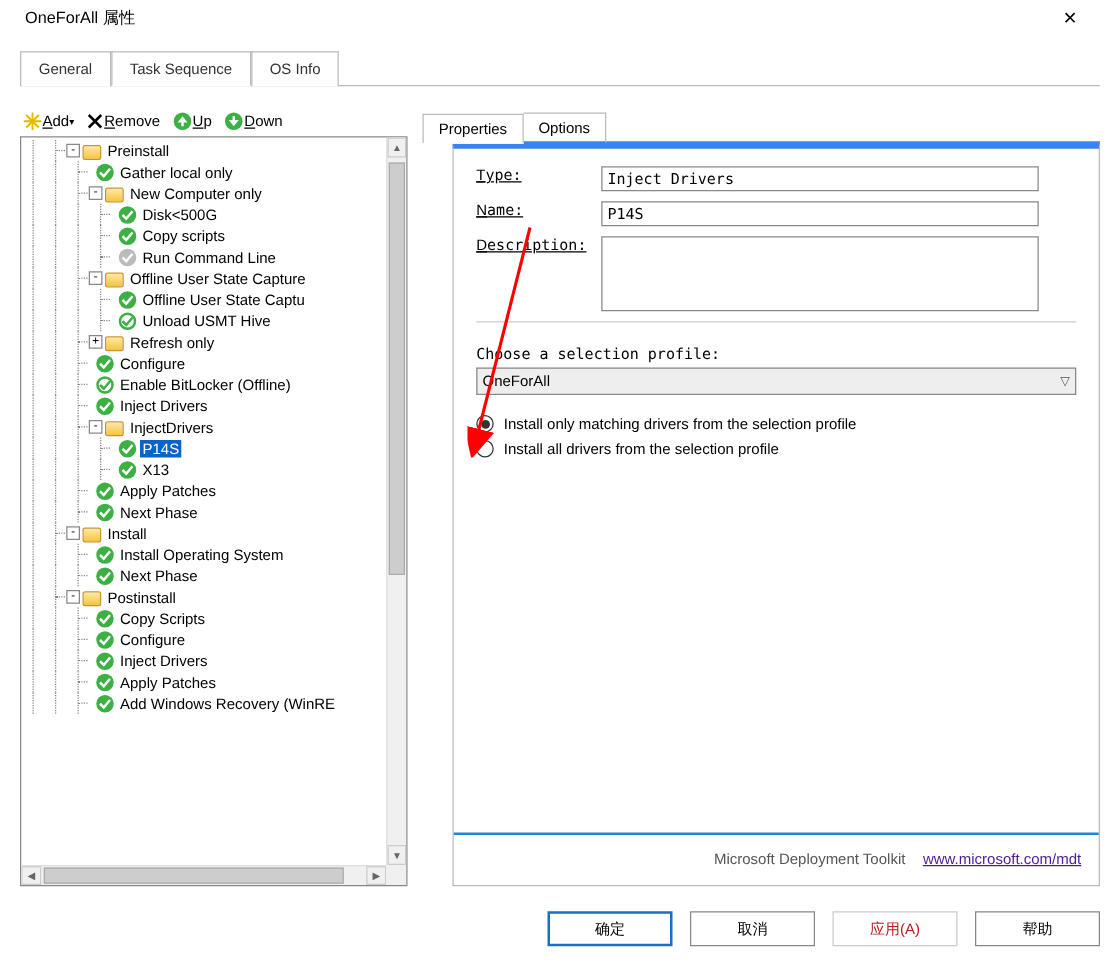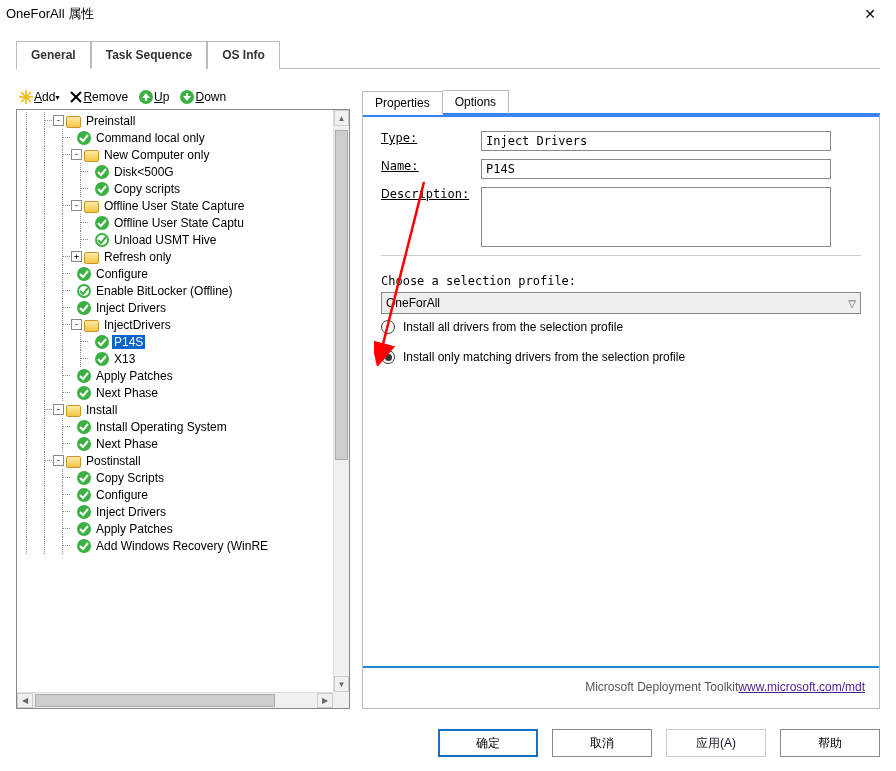--- a/index.html
+++ b/index.html
@@ -1,24 +1,24 @@
 <!DOCTYPE html>
 <html><head>
 <meta charset="utf-8">
 <style>
 * { box-sizing: border-box; font-family: "Microsoft YaHei", "SimSun", Tahoma, sans-serif; font-size: 12px; }
 body { margin: 0; background: #fff; width: 896px; height: 771px; overflow: hidden; position: relative; }
 
 
-.titlebar { height: 28px; display: flex; align-items: center; padding: 0 6px; }
+.titlebar { height: 28px; display: flex; align-items: center; padding: 0 20px; }
 .titlebar .title { flex: 1; font-size: 13px; }
 .titlebar .close { width: 40px; text-align: center; cursor: pointer; font-size: 14px; }
 
 
-.tabs-outer { padding: 12px 16px 0 16px; font-weight: bold; }
+.tabs-outer { padding: 12px 16px 0 16px; }
 .tab-strip { display: flex; border-bottom: 1px solid #bbb; }
 .tab { padding: 6px 14px 6px 14px; border: 1px solid #bbb; border-bottom: none; background: #fff; margin-right: 0px; position: relative; top: 1px; cursor: pointer; color: #333; }
 .tab.active { background: #fff; border-bottom: 1px solid #fff; }
 
 
 .body { display: flex; padding: 20px 16px 0 16px; gap: 12px; height: 640px; }
 .left-col { width: 334px; display: flex; flex-direction: column; }
 .right-col { flex: 1; display: flex; flex-direction: column; }
 
 
@@ -55,51 +55,51 @@
 .sb-h .track { flex:1; position:relative;}
 .sb-h .thumb { position: absolute; top: 1px; bottom: 1px; background: #cdcdcd; border: 1px solid #aaa; }
 .sb-corner { position: absolute; right: 0; bottom: 0; width: 16px; height: 16px; background: #f0f0f0; }
 
 
 .subtabs { display:flex; }
 .subtab { padding: 4px 12px; border: 1px solid #bbb; border-bottom:none; cursor:pointer; font-family: Consolas, monospace;}
 .subtab.active { background:#fff; position:relative; top:1px;}
 .subtab + .subtab { border-left:none;}
 .right-panel { flex:1; border:1px solid #bbb; border-top:none; padding: 14px 18px; position:relative; border-top:1px solid #bbb;}
-.subtabs + .right-panel { border-top: 4px solid #3b82f6;}
+.subtabs + .right-panel { border-top: 6px solid #3b82f6; margin-left: 24px;}
 .subtabs { position: relative; top:1px; z-index:1;}
 .subtab.active { border-bottom:1px solid #fff;}
 
 .form-row { display:flex; align-items:flex-start; margin-bottom:8px; }
 .form-label { width:100px; font-family: Consolas, monospace; text-decoration: underline; text-decoration-style: solid; color:#000; }
 .form-label .ul { text-decoration: underline;}
 .text-in { border:1px solid #888; padding:2px 4px; font-family: Consolas, monospace; }
 .type-val { width: 350px; height: 20px; }
 .name-val { width: 350px; height: 20px; }
 .desc-val { width: 350px; height: 60px; resize:none; }
 
 .hr { border:none; border-top:1px solid #ccc; margin: 4px 0 18px 0;}
 .section-label { font-family: Consolas, monospace; margin-bottom:4px; }
 .combo { width: 480px; height: 22px; border:1px solid #888; background:#eee; display:flex; align-items:center; padding:0 4px; justify-content:space-between; font-family: Consolas, monospace; cursor:pointer;}
 .combo .caret { font-size:10px; color:#555;}
 
 .radio-row { display:flex; align-items:center; gap:8px; margin-top: 16px; font-family: Consolas, monospace;}
 .radio { width:14px; height:14px; border-radius:50%; border:1.5px solid #333; display:inline-flex; align-items:center; justify-content:center; cursor:pointer;}
 .radio.on:after { content:""; width:7px; height:7px; border-radius:50%; background:#333;}
 
-.footer-right { position:absolute; right:14px; bottom:14px; font-family: Consolas, monospace; display:flex; align-items:flex-start; }
+.footer-right { position:absolute; right:14px; bottom:14px; font-family: Consolas, monospace; display:flex; align-items:flex-start; gap: 14px;}
 .footer-right a { color:#4c1d95; text-decoration: underline; cursor:pointer;}
 .footer-right .brand { color:#555; font-family: "Segoe UI", sans-serif; font-size:12px;}
 .blue-strip { position:absolute; left:0; right:0; bottom:40px; height:2px; background:#1d86d6;}
 
 
 .btnbar { position:absolute; right:16px; bottom:14px; display:flex; gap:14px;}
 .dlgbtn { width:100px; height:28px; border:1px solid #888; background:#fff; cursor:pointer; font-size:12px;}
 .dlgbtn.primary { border:2px solid #1a6fc0;}
-.dlgbtn[disabled] { color:#0f172a; border-color:#ccc; cursor:default;}
+.dlgbtn[disabled] { color:#b91c1c; border-color:#ccc; cursor:default;}
 
 
 .arrow { position:absolute; pointer-events:none; }
 </style>
 </head>
 <body>
 
 <div class="titlebar">
   <span class="title">OneForAll 属性</span>
   <span class="close">✕</span>
@@ -174,21 +174,21 @@
           <div class="tree-row">
             <span class="indent line"></span>
             <span class="indent line"></span>
             <span class="indent line tee"></span>
             <span style="width: 6px; flex: 0 0 6px;"></span>
             <span class="check green">
               <svg viewBox="0 0 10 10">
                 <path d="M1 5 L4 8 L9 2" stroke="#fff" stroke-width="2" fill="none"></path>
               </svg>
             </span>
-            <span class="node-label">Command local only</span>
+            <span class="node-label">Gather local only</span>
           </div>
           <div class="tree-row">
             <span class="indent line"></span>
             <span class="indent line"></span>
             <span class="indent line tee"></span>
             <span class="toggle">-</span>
             <span class="folder"></span>
             <span class="node-label">New Computer only</span>
           </div>
           <div class="tree-row">
@@ -209,20 +209,33 @@
             <span class="indent line"></span>
             <span class="indent line"></span>
             <span class="indent line tee"></span>
             <span style="width: 6px; flex: 0 0 6px;"></span>
             <span class="check green">
               <svg viewBox="0 0 10 10">
                 <path d="M1 5 L4 8 L9 2" stroke="#fff" stroke-width="2" fill="none"></path>
               </svg>
             </span>
             <span class="node-label">Copy scripts</span>
+          </div>
+          <div class="tree-row">
+            <span class="indent line"></span>
+            <span class="indent line"></span>
+            <span class="indent line"></span>
+            <span class="indent line tee"></span>
+            <span style="width: 6px; flex: 0 0 6px;"></span>
+            <span class="check grey">
+              <svg viewBox="0 0 10 10">
+                <path d="M1 5 L4 8 L9 2" stroke="#fff" stroke-width="2" fill="none"></path>
+              </svg>
+            </span>
+            <span class="node-label">Run Command Line</span>
           </div>
           <div class="tree-row">
             <span class="indent line"></span>
             <span class="indent line"></span>
             <span class="indent line tee"></span>
             <span class="toggle">-</span>
             <span class="folder"></span>
             <span class="node-label">Offline User State Capture</span>
           </div>
           <div class="tree-row">
@@ -487,27 +500,27 @@
         <textarea class="text-in desc-val" style=""></textarea>
       </div>
       <hr class="hr">
 
       <div class="section-label">Choose a selection profile:</div>
       <div class="combo">
         <span>OneForAll</span>
         <span class="caret">▽</span>
       </div>
 
+      <div class="radio-row">
+        <span class="radio on"></span>
+        <span>Install only matching drivers from the selection profile</span>
+      </div>
       <div class="radio-row" style="margin-top:6px;">
         <span class="radio"></span>
         <span>Install all drivers from the selection profile</span>
-      </div>
-      <div class="radio-row">
-        <span class="radio on"></span>
-        <span>Install only matching drivers from the selection profile</span>
       </div>
 
       <div class="blue-strip"></div>
       <div class="footer-right">
         <span class="brand">Microsoft Deployment Toolkit</span>
         <a>www.microsoft.com/mdt</a>
       </div>
     </div>
   </div>
 </div>

